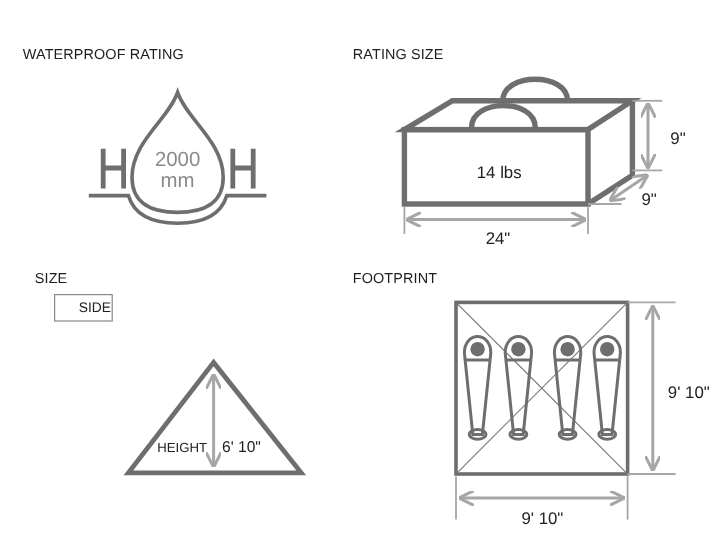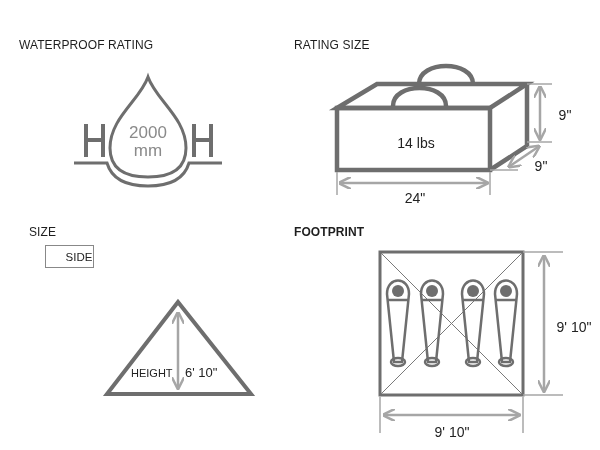--- a/index.html
+++ b/index.html
@@ -10,21 +10,21 @@
     .side-btn { position: absolute; left: 45px; top: 245px; width: 49px; height: 23px;
                 border: 1px solid #888; box-sizing: border-box; font-size: 11.5px;
                 display: flex; align-items: center; justify-content: center; color: #222; background: #fff; cursor: pointer; padding-left: 19px; }
   </style>
 </head>
 <body>
 
 <div class="heading" style="left:19px; top:38px;">WATERPROOF RATING</div>
 <div class="heading" style="left:294px; top:38px;">RATING SIZE</div>
 <div class="heading" style="left:29px; top:225px;">SIZE</div>
-<div class="heading" style="left:294px; top:225px;font-weight:bold;">FOOTPRINT</div>
+<div class="heading" style="left:294px; top:225px;">FOOTPRINT</div>
 
 <div class="side-btn">SIDE</div>
 
 <svg width="600" height="450" viewBox="0 0 600 450">
   <defs>
     <marker id="arr" viewBox="0 0 10 10" refX="8" refY="5" markerWidth="5" markerHeight="5" orient="auto-start-reverse">
       <path d="M0,0 L10,5 L0,10" fill="none" stroke="#a6a6a6" stroke-width="2"></path>
     </marker>
   </defs>
 

